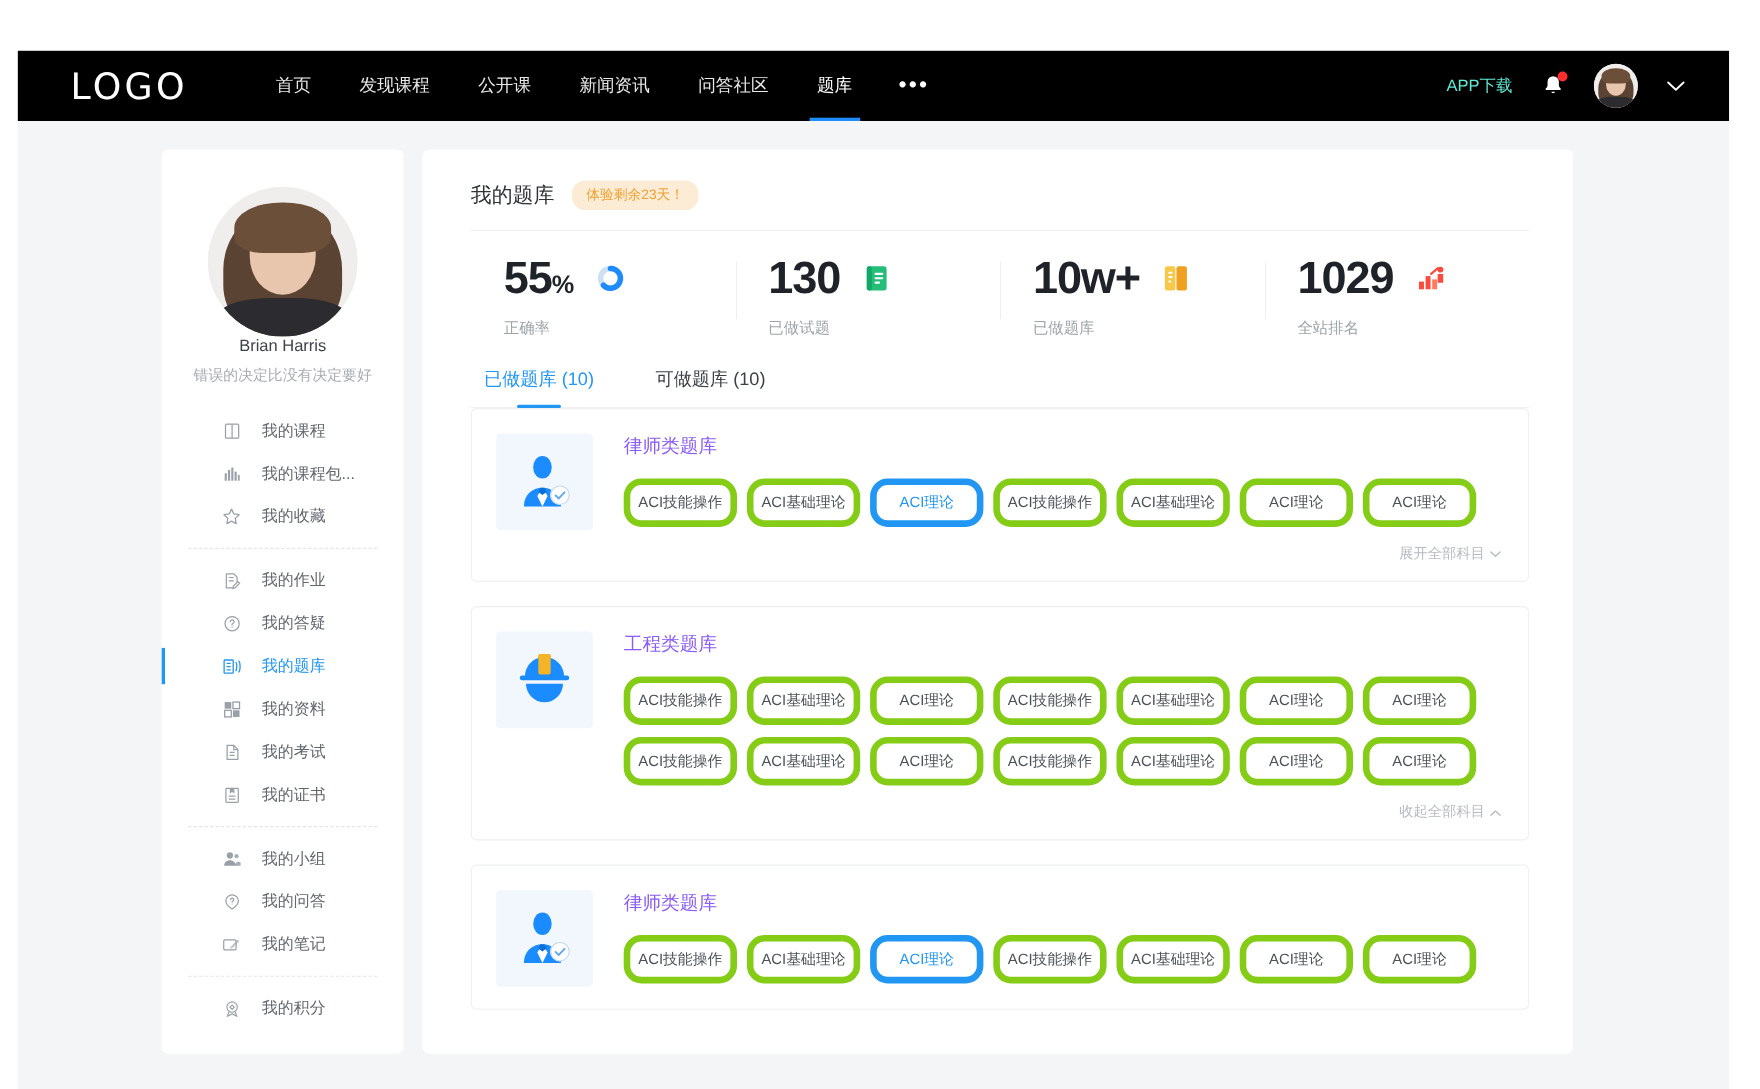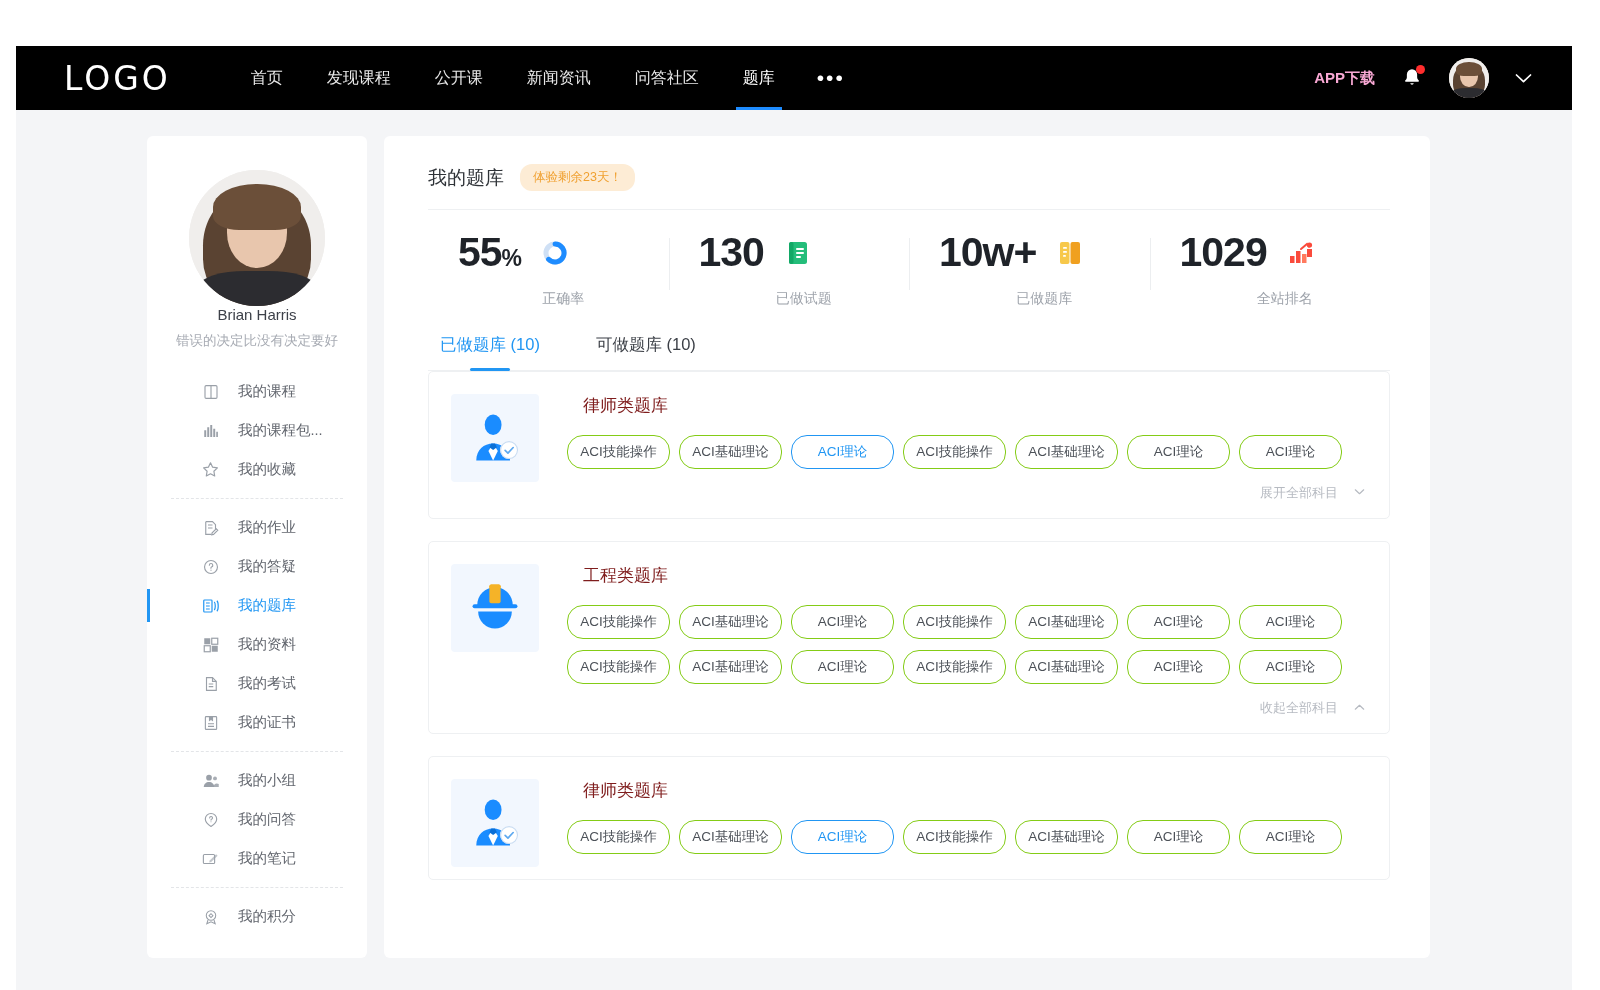--- a/index.html
+++ b/index.html
@@ -66,21 +66,21 @@
     cursor: pointer;
     line-height: 0.5;
   }
   .topbar-right {
     margin-left: auto;
     display: flex;
     align-items: center;
     padding-right: 40px;
     gap: 26px;
   }
-  .app-dl { color: #f9a8d4; font-size: 15px; cursor: pointer; white-space: nowrap; font-weight: bold; }
+  .app-dl { color: #5eead4; font-size: 15px; cursor: pointer; white-space: nowrap; }
   .bell-wrap { position: relative; width: 22px; height: 24px; cursor: pointer; }
   .bell-dot {
     position: absolute; right: -2px; top: -1px;
     width: 9px; height: 9px; border-radius: 50%;
     background: #ff2d2d;
   }
   .avatar-top {
     width: 40px; height: 40px; border-radius: 50%;
     overflow: hidden; cursor: pointer;
     background: #d9cfc6;
@@ -196,21 +196,20 @@
     padding: 5px 13px;
     white-space: nowrap;
   }
 
   
   .stats { display: flex; padding: 22px 0 14px; }
   .stat {
     flex: 1;
     position: relative;
     padding-left: 30px;
-    text-align: center;
   }
   .stat + .stat::before {
     content: "";
     position: absolute;
     left: 0; top: 6px;
     width: 1px; height: 52px;
     background: #eceef0;
   }
   .stat-top { display: flex; align-items: center; gap: 20px; }
   .stat-value {
@@ -266,32 +265,31 @@
   .bank-thumb {
     width: 88px; height: 88px;
     border-radius: 4px;
     background: #f2f7fe;
     flex: none;
     display: flex; align-items: center; justify-content: center;
   }
   .bank-body { flex: 1; min-width: 0; }
   .bank-name {
     font-size: 17px;
-    color: #7f1d1d;
+    color: #8b5cf6;
     margin-bottom: 18px;
-    margin-left: 16px;
   }
   .tag-row {
     display: flex;
     gap: 9px;
     margin-bottom: 11px;
     flex-wrap: nowrap;
   }
   .tag {
-    border: 1px solid #84cc16;
+    border: 6px solid #84cc16;
     border-radius: 16px;
     padding: 7px 0;
     font-size: 13.5px;
     color: #4c5158;
     background: #fff;
     cursor: pointer;
     white-space: nowrap;
     text-align: center;
     width: 103px;
     flex: none;
@@ -303,21 +301,22 @@
   .expand-row {
     display: flex;
     justify-content: flex-end;
     padding: 4px 2px 4px 0;
   }
   .expand-link {
     font-size: 13px;
     color: #b6bac1;
     cursor: pointer;
     display: inline-flex;
-    gap: 16px;
+    align-items: center;
+    gap: 4px;
     white-space: nowrap;
   }
 </style>
 </head>
 <body>
 
 <div id="app">
 
   <div class="topbar">
     <div class="logo">LOGO</div>

